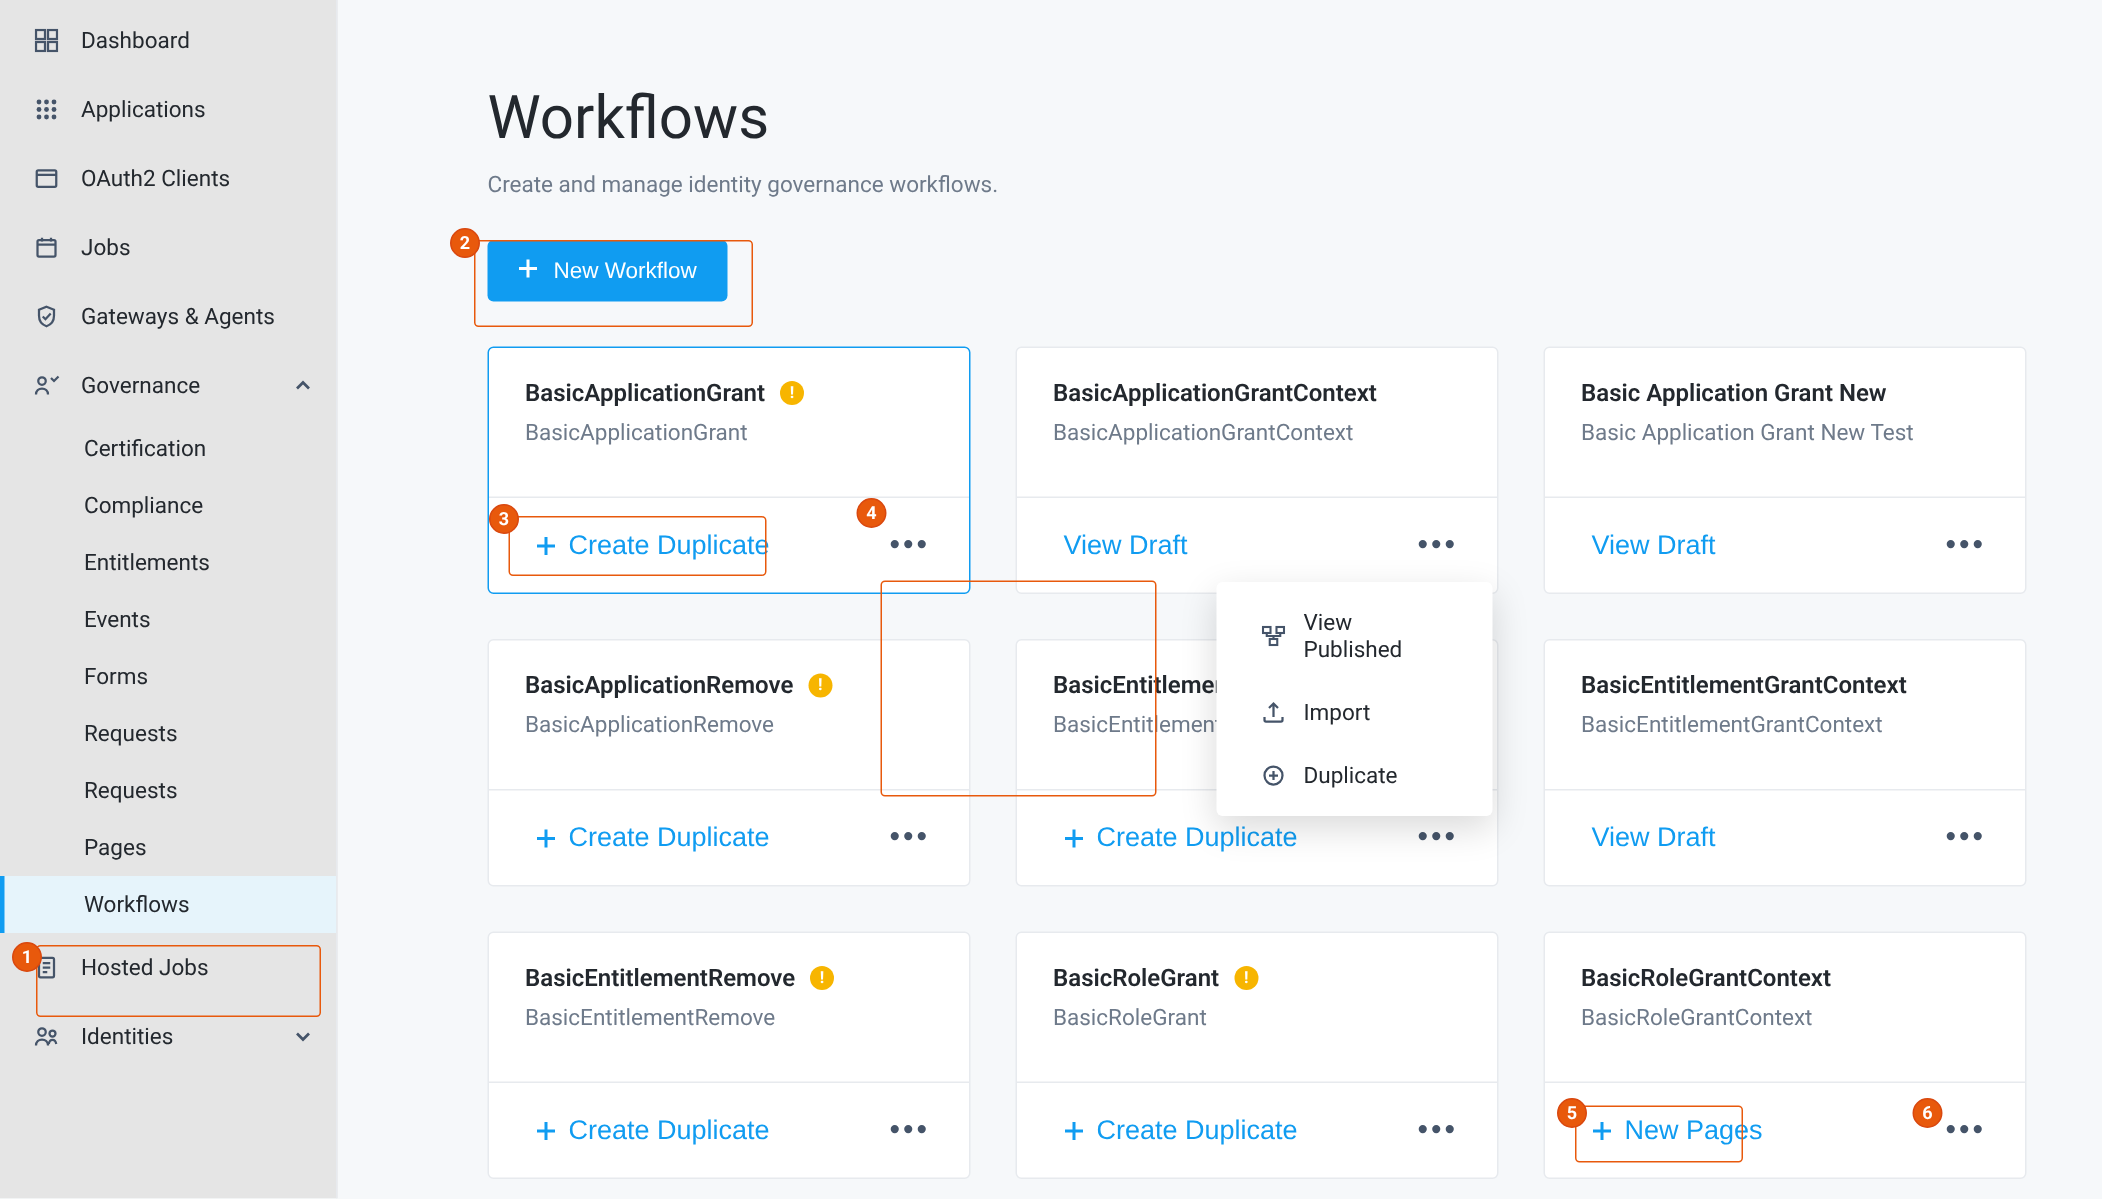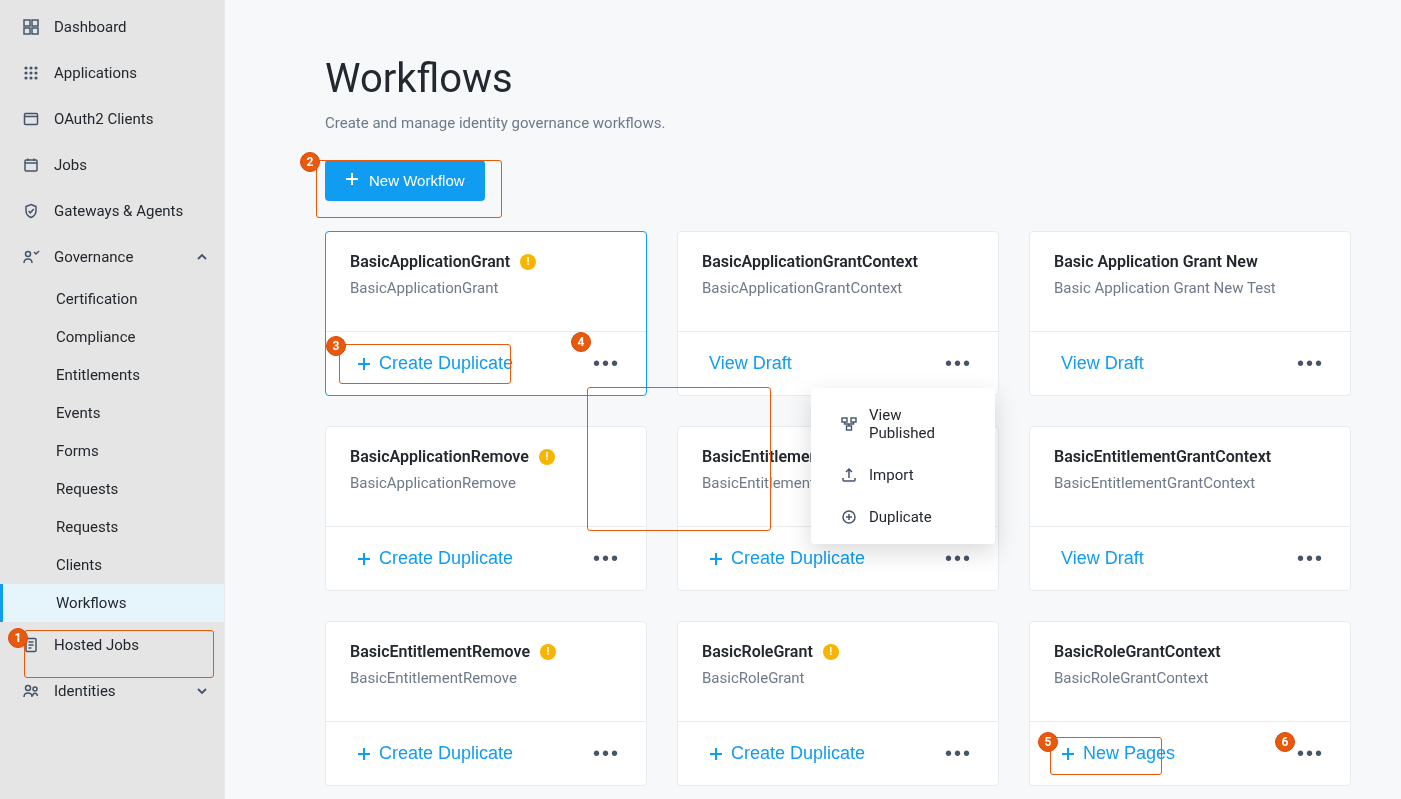--- a/index.html
+++ b/index.html
@@ -209,21 +209,21 @@
           </svg>
       </span>
     </div>
     <div class="sub-item"><span>Certification</span></div>
     <div class="sub-item"><span>Compliance</span></div>
     <div class="sub-item"><span>Entitlements</span></div>
     <div class="sub-item"><span>Events</span></div>
     <div class="sub-item"><span>Forms</span></div>
     <div class="sub-item"><span>Requests</span></div>
     <div class="sub-item"><span>Requests</span></div>
-    <div class="sub-item"><span>Clients</span></div>
+    <div class="sub-item"><span>Pages</span></div>
     <div class="sub-item active"><span>Workflows</span></div>
     <div class="nav-item">
       <span class="icon-slot">
         <svg width="16" height="16" viewBox="0 0 16 16" fill="none" stroke="currentColor" stroke-width="1.5">
             <rect x="3" y="1.5" width="10" height="13" rx="1"></rect>
             <line x1="5.5" y1="5" x2="10.5" y2="5"></line>
             <line x1="5.5" y1="8" x2="10.5" y2="8"></line>
             <line x1="5.5" y1="11" x2="8.5" y2="11"></line>
           </svg>
       </span>

